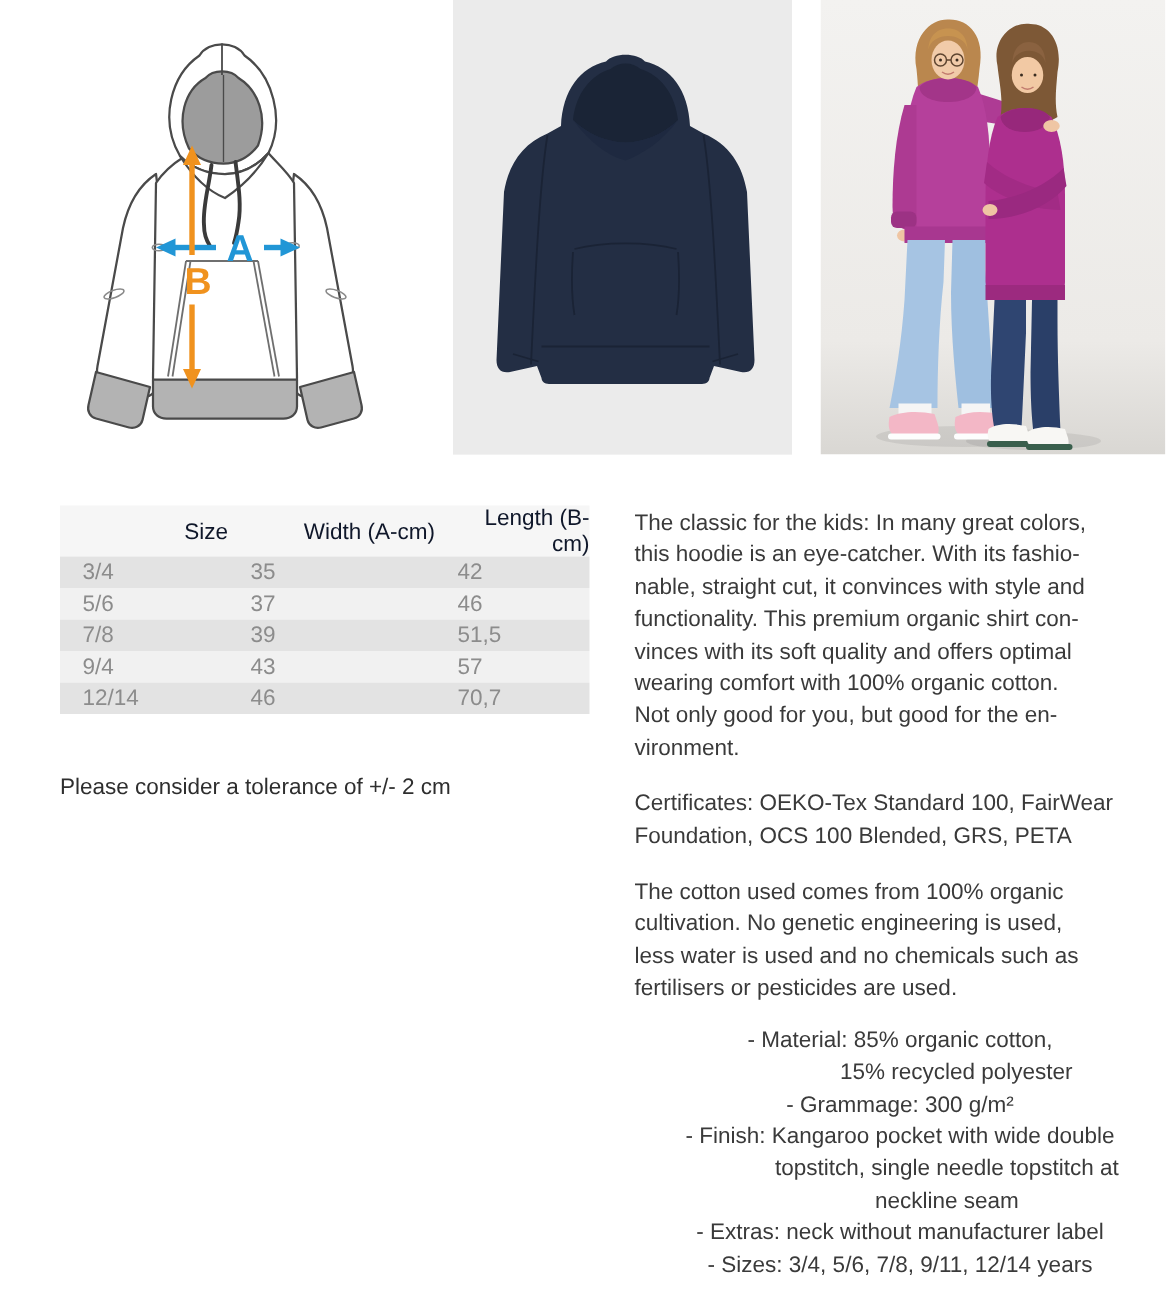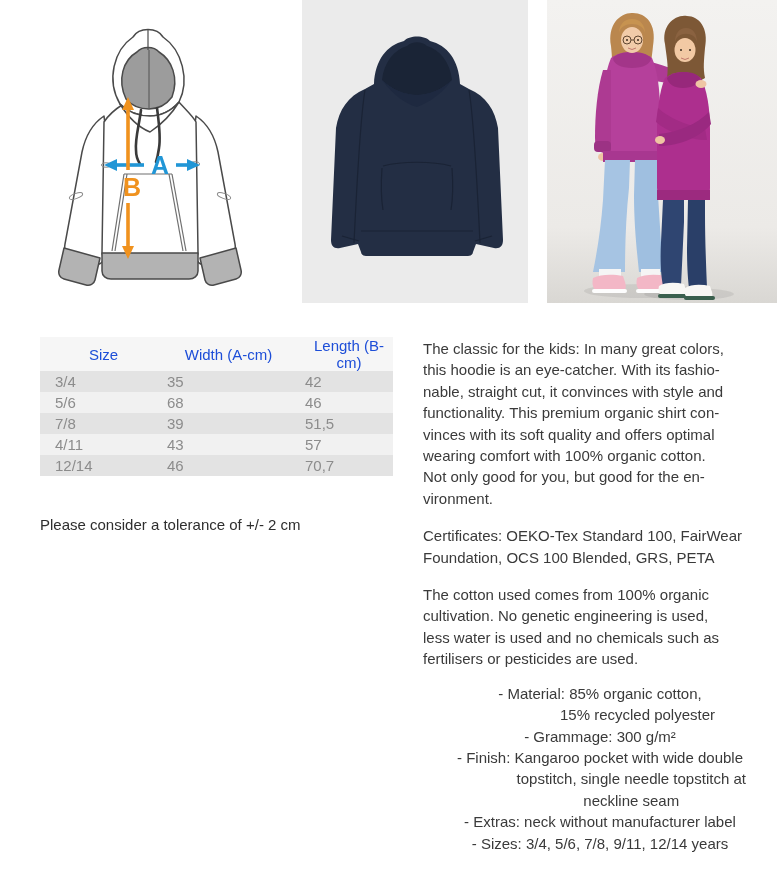--- a/index.html
+++ b/index.html
@@ -11,22 +11,22 @@
   .panel-diagram{left:40px;top:18px;width:215px;height:275px;}
   .panel-product{left:302px;top:0;width:226px;height:303px;background:#ebebeb;}
   .panel-models{left:547px;top:0;width:230px;height:303px;}
   .panel svg{display:block;width:100%;height:100%;}
 
   table.size-table{
     position:absolute;left:40px;top:337px;width:353px;
     border-collapse:collapse;font-size:15px;color:#8c8c8c;table-layout:fixed;
   }
   table.size-table th{
-    background:#f6f6f6;font-weight:normal;text-align:center;height:29px;
-    padding:0 0 0 15px;color:#1d4ed8;
+    background:#f6f6f6;font-weight:normal;text-align:right;height:29px;
+    padding:0 0 0 15px;color:#0f172a;
   }
   table.size-table td{height:21px;padding:0 0 0 15px;}
   table.size-table tbody tr:nth-child(odd){background:#e3e3e3;}
   table.size-table tbody tr:nth-child(even){background:#f1f1f1;}
 
   .tolerance{
     position:absolute;left:40px;top:516px;font-size:15px;color:#2e2e2e;
   }
   .description{
     position:absolute;left:423px;top:322px;width:354px;
@@ -197,30 +197,30 @@
     </tr>
   </thead>
   <tbody>
       <tr>
         <td>3/4</td>
         <td>35</td>
         <td>42</td>
       </tr>
       <tr>
         <td>5/6</td>
-        <td>68</td>
+        <td>37</td>
         <td>46</td>
       </tr>
       <tr>
         <td>7/8</td>
         <td>39</td>
         <td>51,5</td>
       </tr>
       <tr>
-        <td>4/11</td>
+        <td>9/4</td>
         <td>43</td>
         <td>57</td>
       </tr>
       <tr>
         <td>12/14</td>
         <td>46</td>
         <td>70,7</td>
       </tr>
     </tbody>
 </table>

